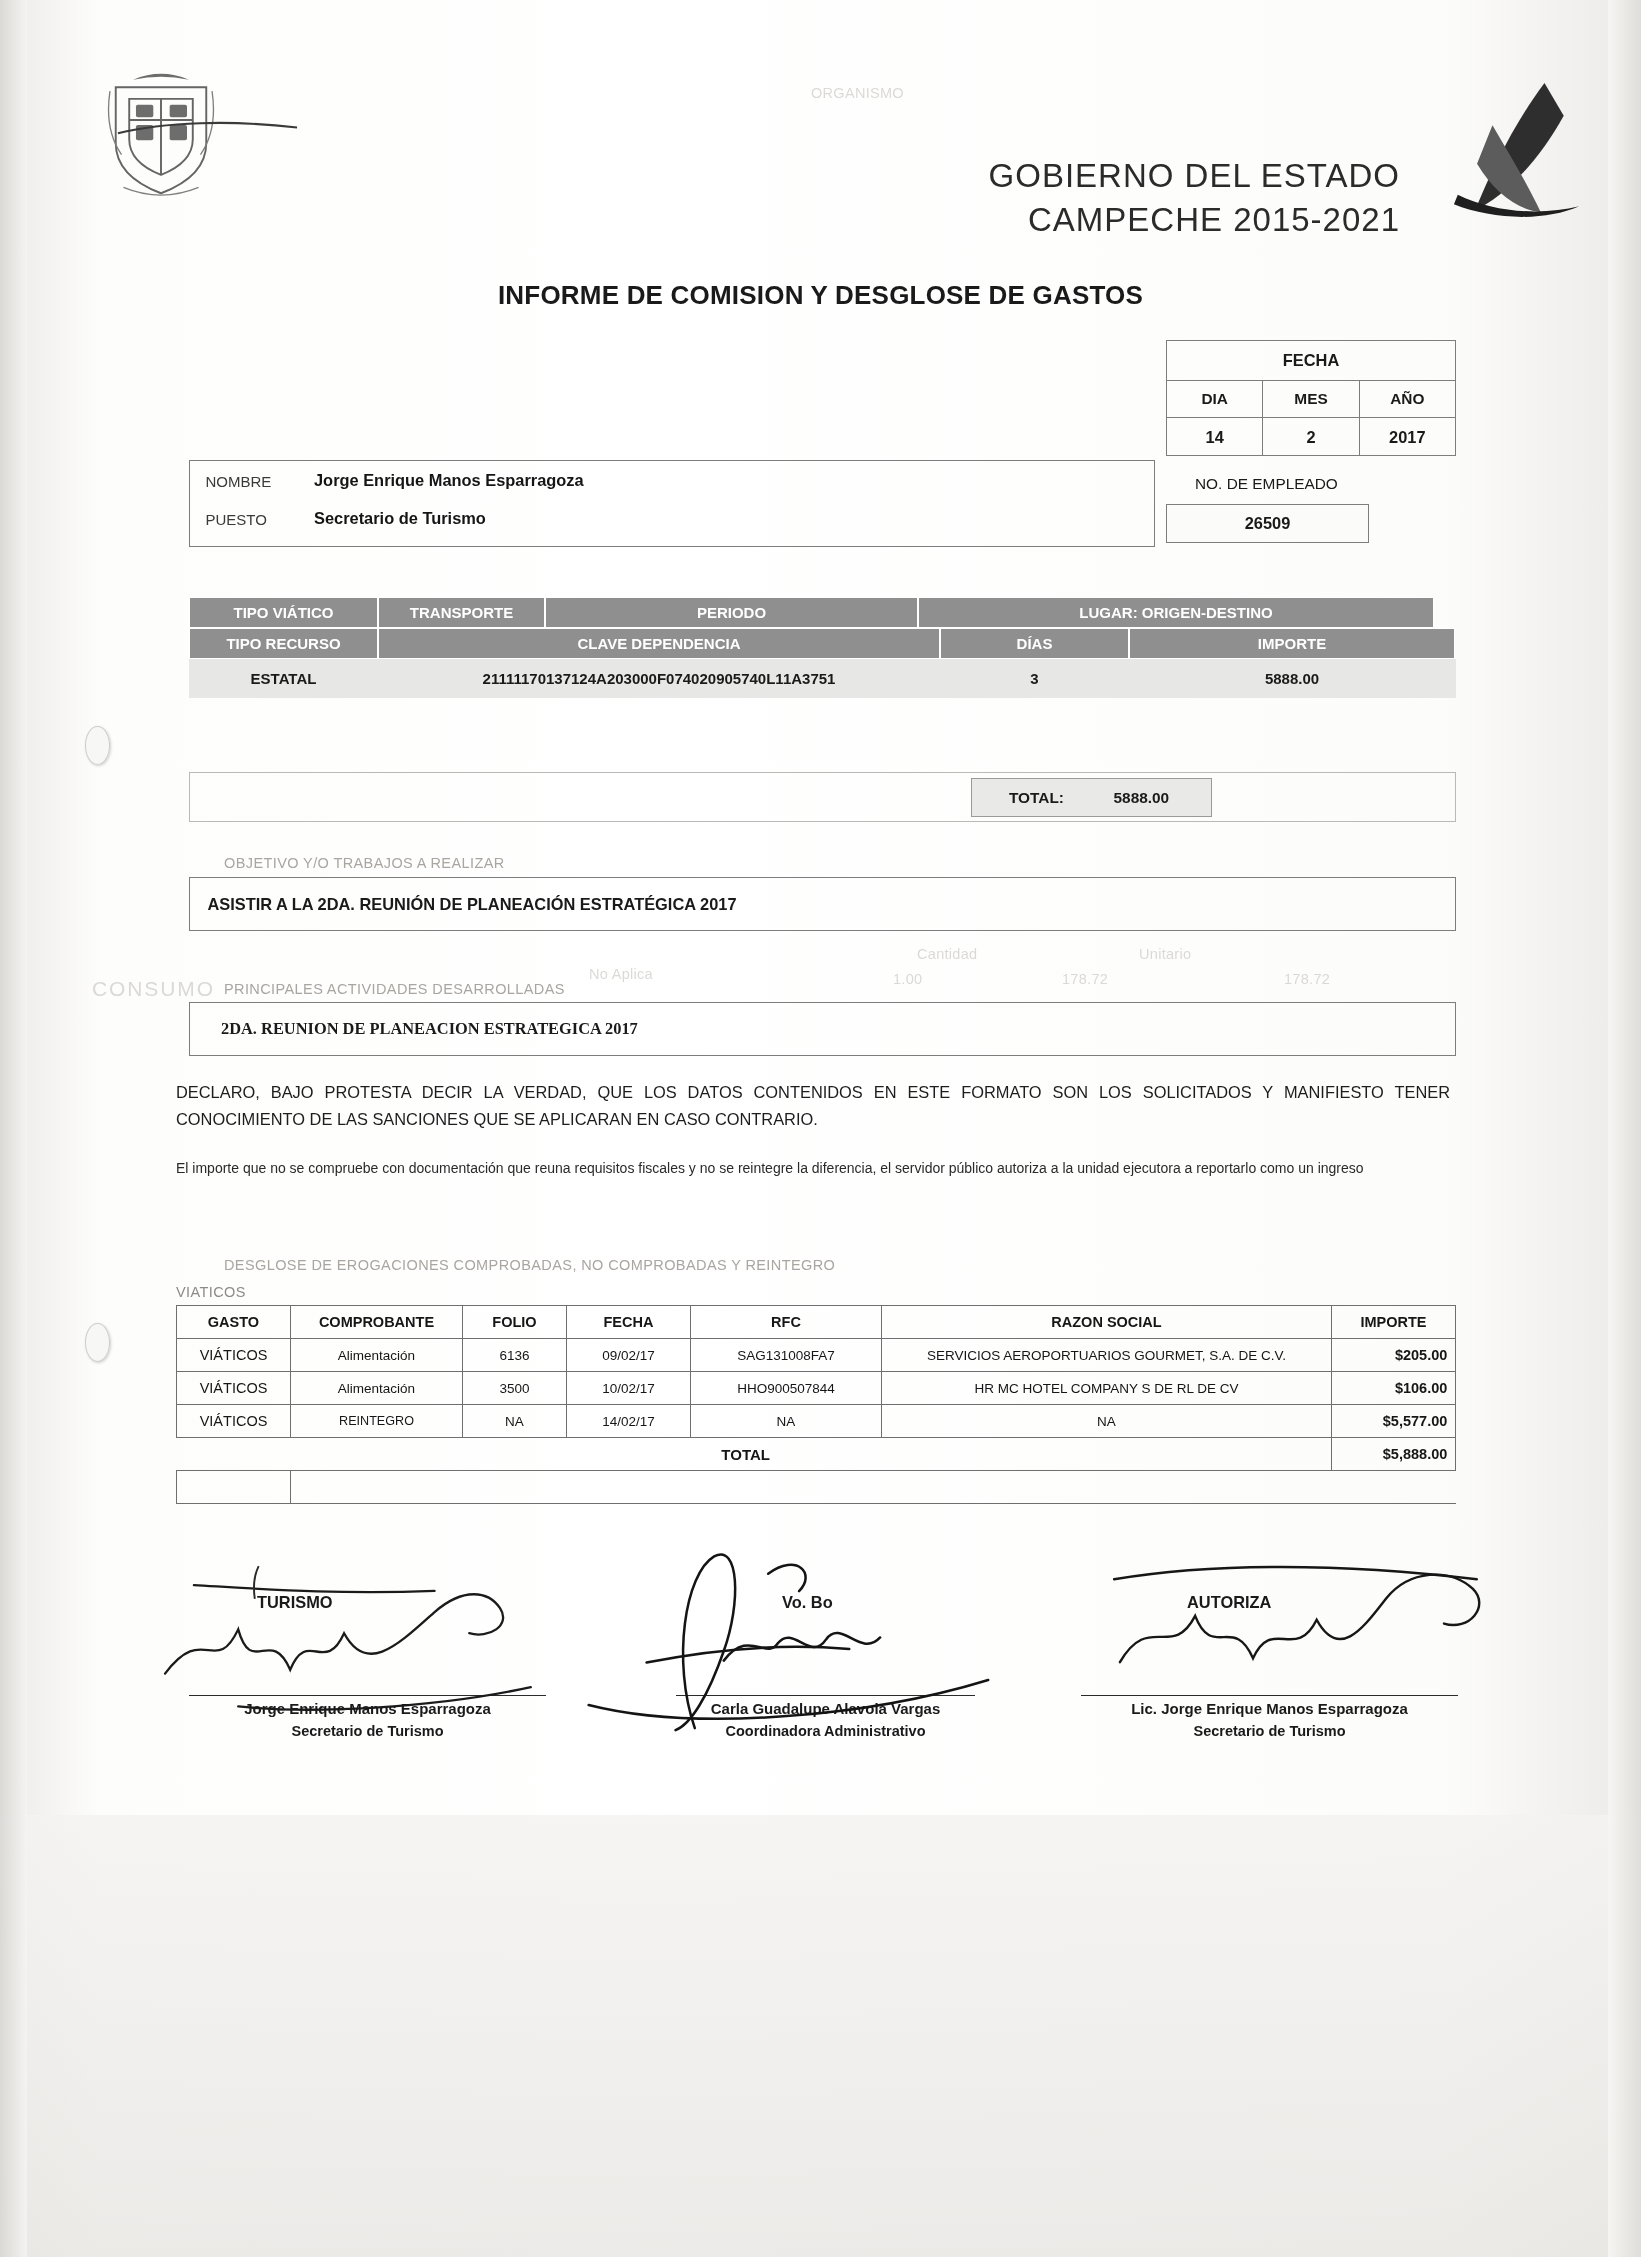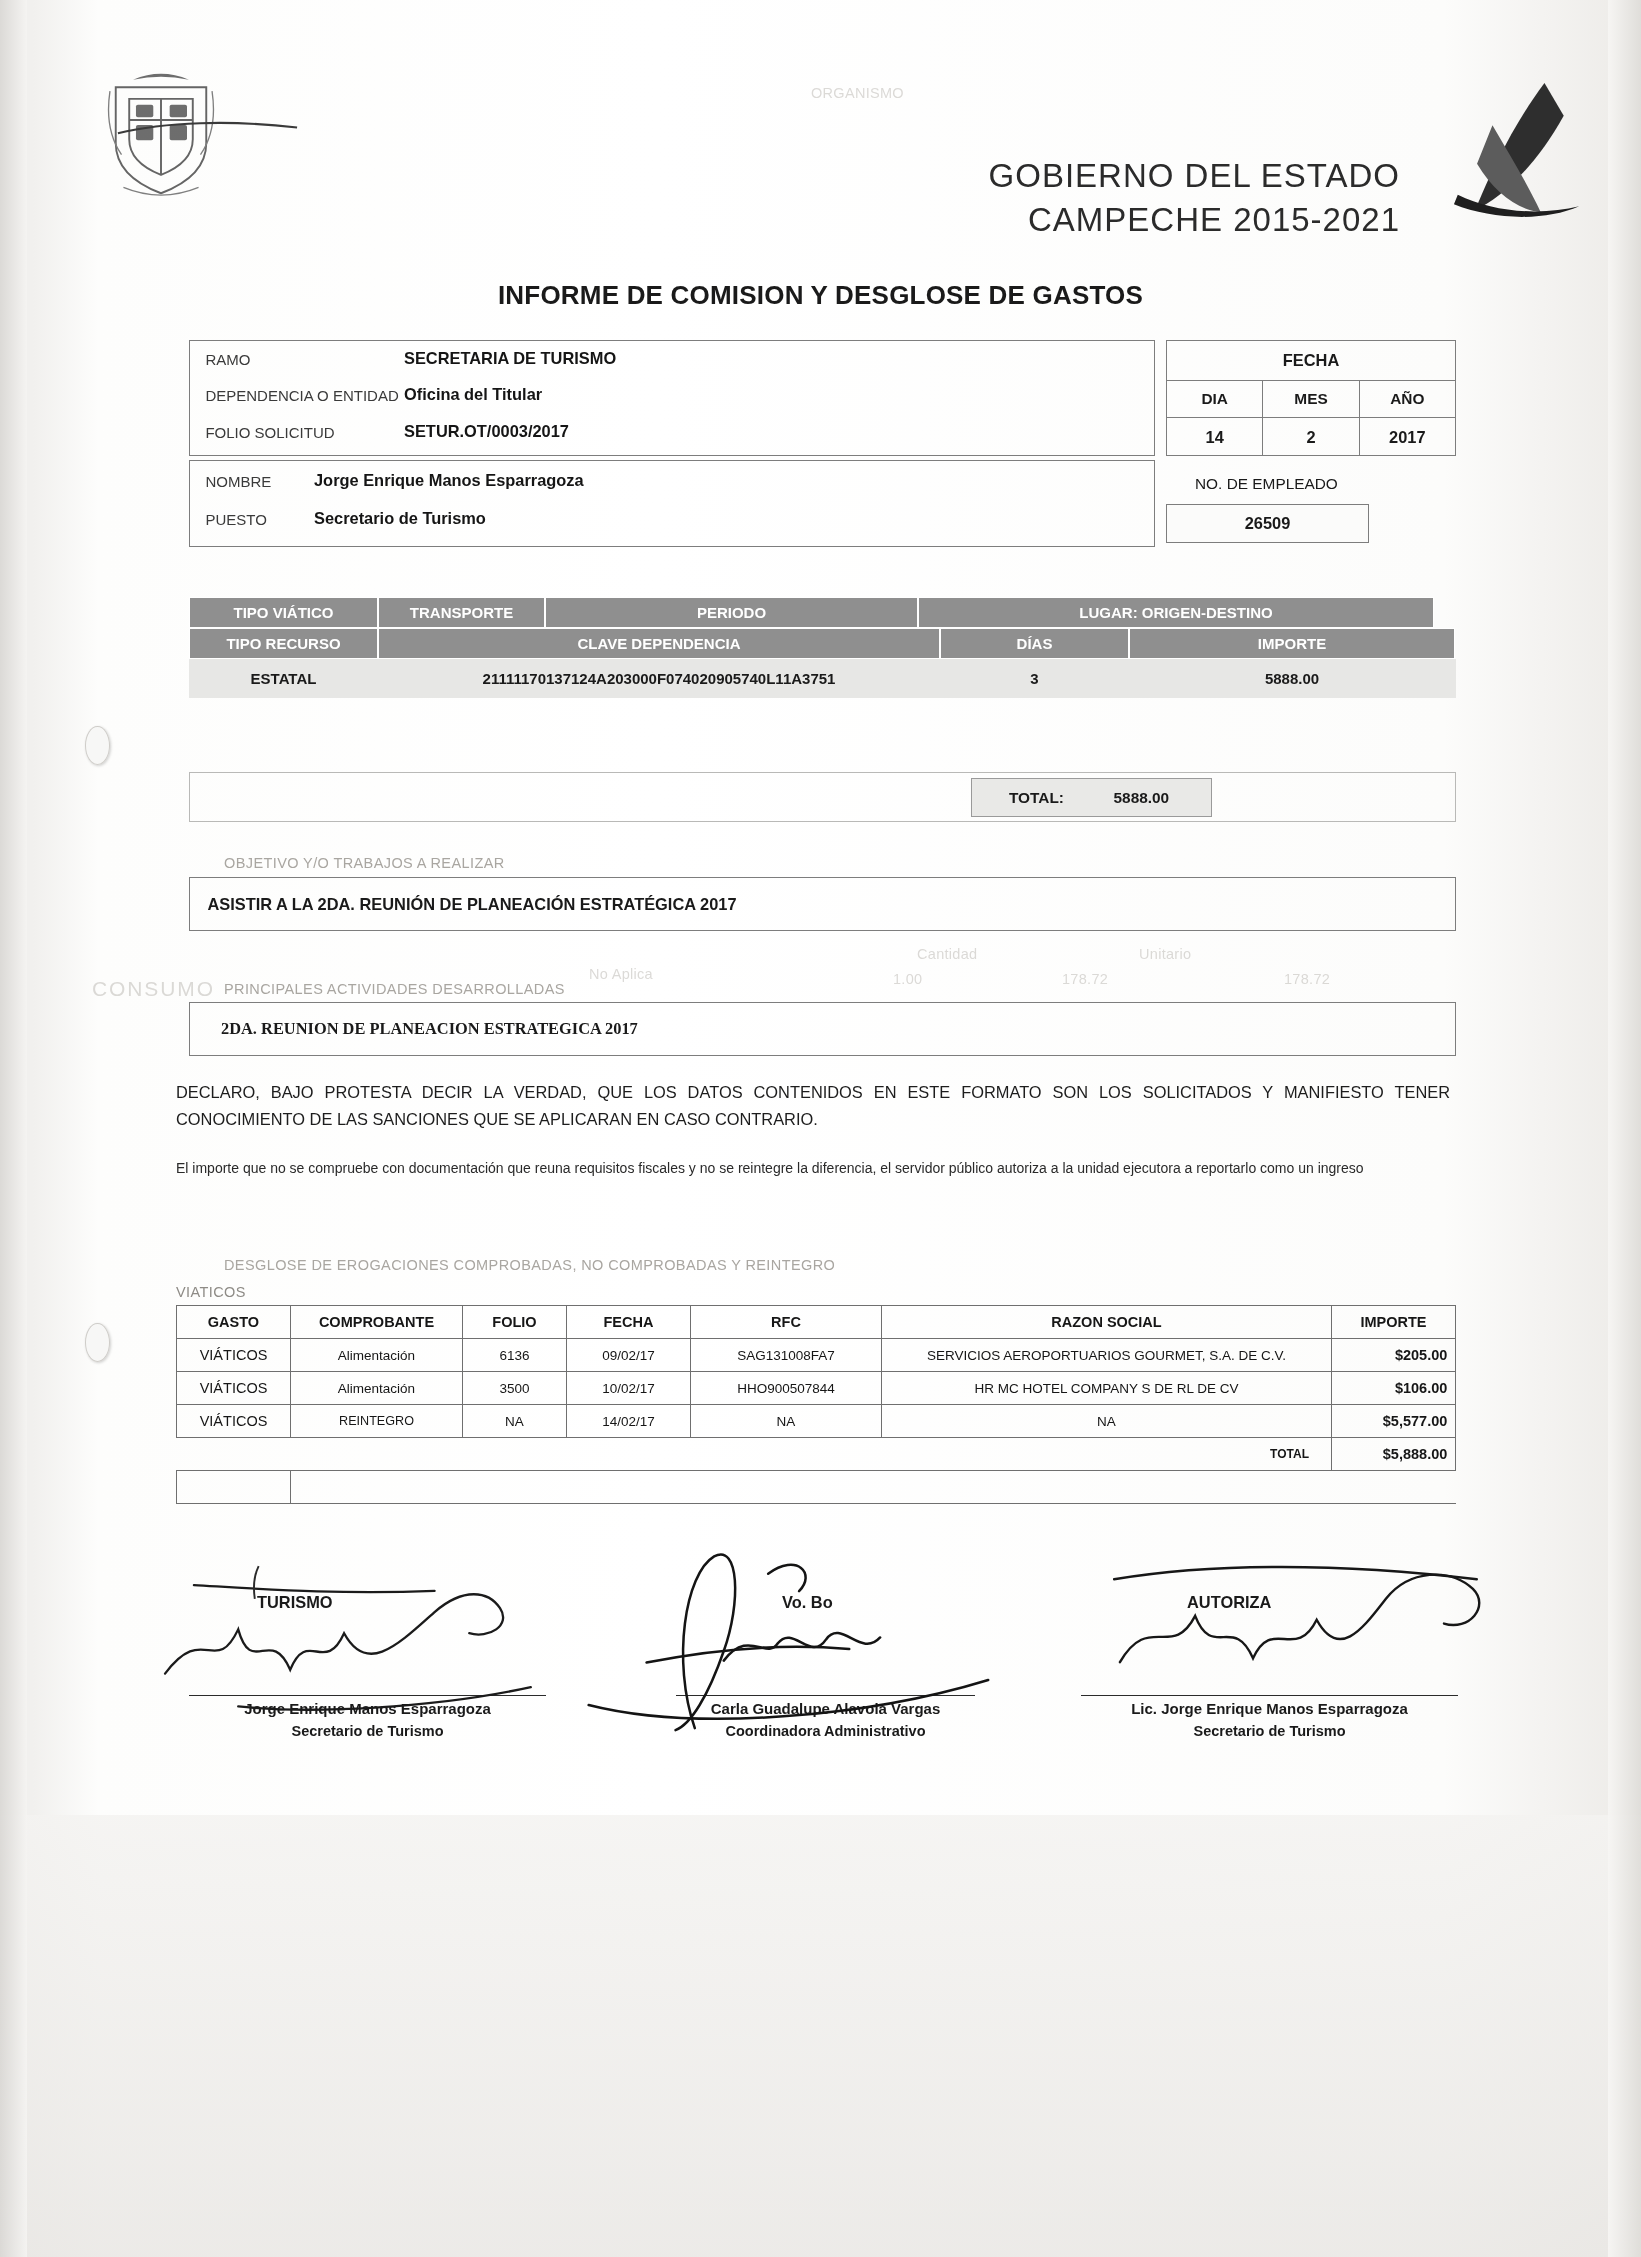--- a/index.html
+++ b/index.html
@@ -167,21 +167,21 @@
     border-collapse:collapse;
   }
   #tbl-gastos th, #tbl-gastos td {
     border:1px solid #6f6f6f;
     font-size:13.5px; padding:4.8px 5.8px; text-align:center; color:#161616;
     box-sizing:border-box;
   }
   #tbl-gastos th { font-weight:bold; font-size:14.5px; height:31px; }
   #tbl-gastos td.gasto { font-size:14.5px; }
   #tbl-gastos td.imp { text-align:right; font-weight:bold; font-size:14.5px; padding-right:7.7px; }
-  #tbl-gastos td.totlab { text-align:right; font-weight:bold; font-size:12px; padding-right:22px; border-left:none;}
+  #tbl-gastos td.totlab { text-align:center; font-weight:bold; font-size:15px; padding-right:22px; border-left:none;}
   #tbl-gastos tr { height:33px; }
 
   
   .sig { position:absolute; text-align:center; }
   .sig .cap { font-size:16.4px; font-weight:bold; }
   .sig .nm {
     font-size:15px; font-weight:bold; border-top:1px solid #2b2b2b;
     padding-top:3.9px;
   }
   .sig .ps { font-size:14.5px; font-weight:bold; margin-top:5.8px; }
@@ -241,28 +241,20 @@
   </div>
 
   <svg class="gob-logo" viewBox="0 0 190 150">
     <path d="M150 8 C120 48 96 96 78 140 C104 128 140 96 170 42 Z" fill="#2e2e2e"></path>
     <path d="M96 52 C116 86 134 116 146 142 C122 140 98 122 80 92 Z" fill="#5c5c5c"></path>
     <path d="M60 124 C96 142 146 146 186 136 C150 152 96 150 56 134 Z" fill="#1f1f1f"></path>
   </svg>
 
   <div class="doc-title">INFORME DE COMISION Y DESGLOSE DE GASTOS</div>
 
-  <div class="bx" id="blk-ramo">
-    <div class="row-l lbl" style="left:15.4px; top:9.7px;">RAMO</div>
-    <div class="row-l val" style="left:214px; top:7.7px;">SECRETARIA DE TURISMO</div>
-    <div class="row-l lbl" style="left:15.4px; top:46px;">DEPENDENCIA O ENTIDAD</div>
-    <div class="row-l val" style="left:214px; top:44px;">Oficina del Titular</div>
-    <div class="row-l lbl" style="left:15.4px; top:83px;">FOLIO SOLICITUD</div>
-    <div class="row-l val" style="left:214px; top:81px;">SETUR.OT/0003/2017</div>
-  </div>
 
   <div class="bx" id="blk-fecha">
     <div class="fecha-hdr">FECHA</div>
     <div class="fecha-cols">
       <div class="fecha-col">
         <div class="h">DIA</div>
         <div class="v">14</div>
       </div>
       <div class="fecha-col">
         <div class="h">MES</div>

